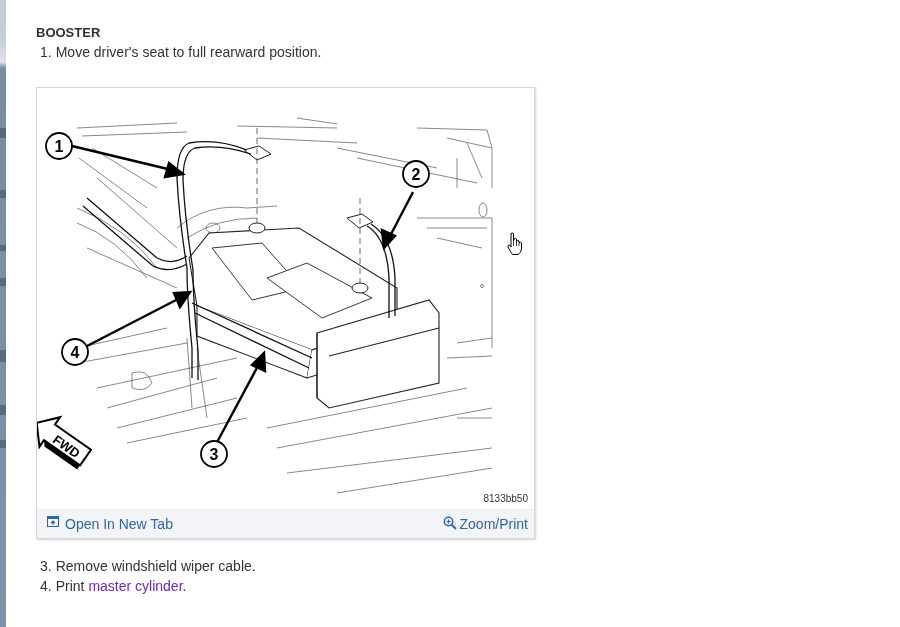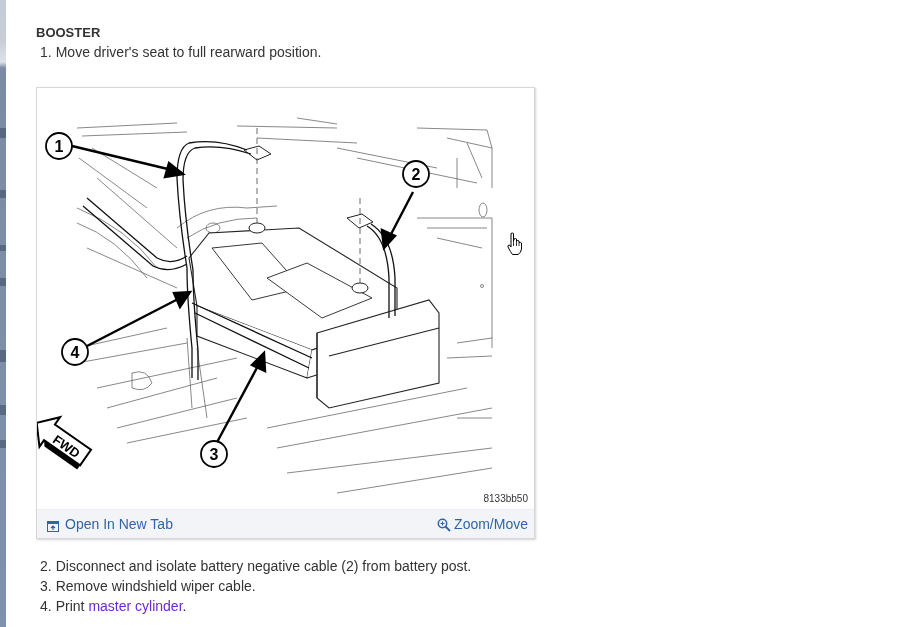--- a/index.html
+++ b/index.html
@@ -81,21 +81,21 @@
       width: 497px; height: 28px;
       background: #f3f4f8;
       border-top: 1px solid #eceef3;
     }
     .caption-link {
       position: absolute;
       top: 6px;
       font-size: 14px;
       color: #2f65a8;
       display: flex;
-      align-items: flex-end;
+      align-items: flex-start;
       cursor: pointer;
       white-space: nowrap;
     }
     .caption-link.left { left: 10px; }
     .caption-link.right { right: 6px; }
     .caption-link svg { margin-right: 6px; }
 
     .steps-after {
       position: absolute;
       left: 36px; top: 556px;
@@ -220,33 +220,30 @@
         <path d="M6 9 L6 5 M4 7 L6 5 L8 7" stroke="#2f65a8" stroke-width="1.2" fill="none"></path>
       </svg>
       <span>Open In New Tab</span>
     </div>
     <div class="caption-link right">
       <svg width="14" height="14" viewBox="0 0 14 14" style="margin-right:3px">
         <circle cx="5.5" cy="5.5" r="4.2" fill="none" stroke="#2f65a8" stroke-width="1.5"></circle>
         <path d="M8.5 8.5 L13 13" stroke="#2f65a8" stroke-width="1.8"></path>
         <path d="M3.5 5.5 L7.5 5.5 M5.5 3.5 L5.5 7.5" stroke="#2f65a8" stroke-width="1.1"></path>
       </svg>
-      <span>Zoom/Move</span>
+      <span>Zoom/Print</span>
     </div>
   </div>
 </div>
 
 <svg class="cursor" viewBox="0 0 20 24">
   <path d="M6 1.5 Q7.5 0.5 8.5 1.5 L8.5 9 L9 7 Q10.5 6 11.5 7 L11.5 9 Q13 8 14 9 L14 10.5 Q15.5 9.8 16.5 11 L16.5 17 Q16 21 13 22.5 L7.5 22.5 Q5.5 20 3 15 Q2.5 13 4.5 13 L6 15 Z" fill="#fff" stroke="#000" stroke-width="1"></path>
   <path d="M8.5 9 L8.5 14 M11.5 9 L11.5 14 M14 10.5 L14 14" stroke="#000" stroke-width="0.8"></path>
 </svg>
 
 <div class="steps-after">
   <div class="step">
-    <span class="num">2.</span><span>Disconnect and isolate battery negative cable (2) from battery post.</span>
-  </div>
-  <div class="step">
     <span class="num">3.</span><span>Remove windshield wiper cable.</span>
   </div>
   <div class="step">
     <span class="num">4.</span><span>Print </span><a href="#">master cylinder</a><span>.</span>
   </div>
 </div>
 
 </body></html>

